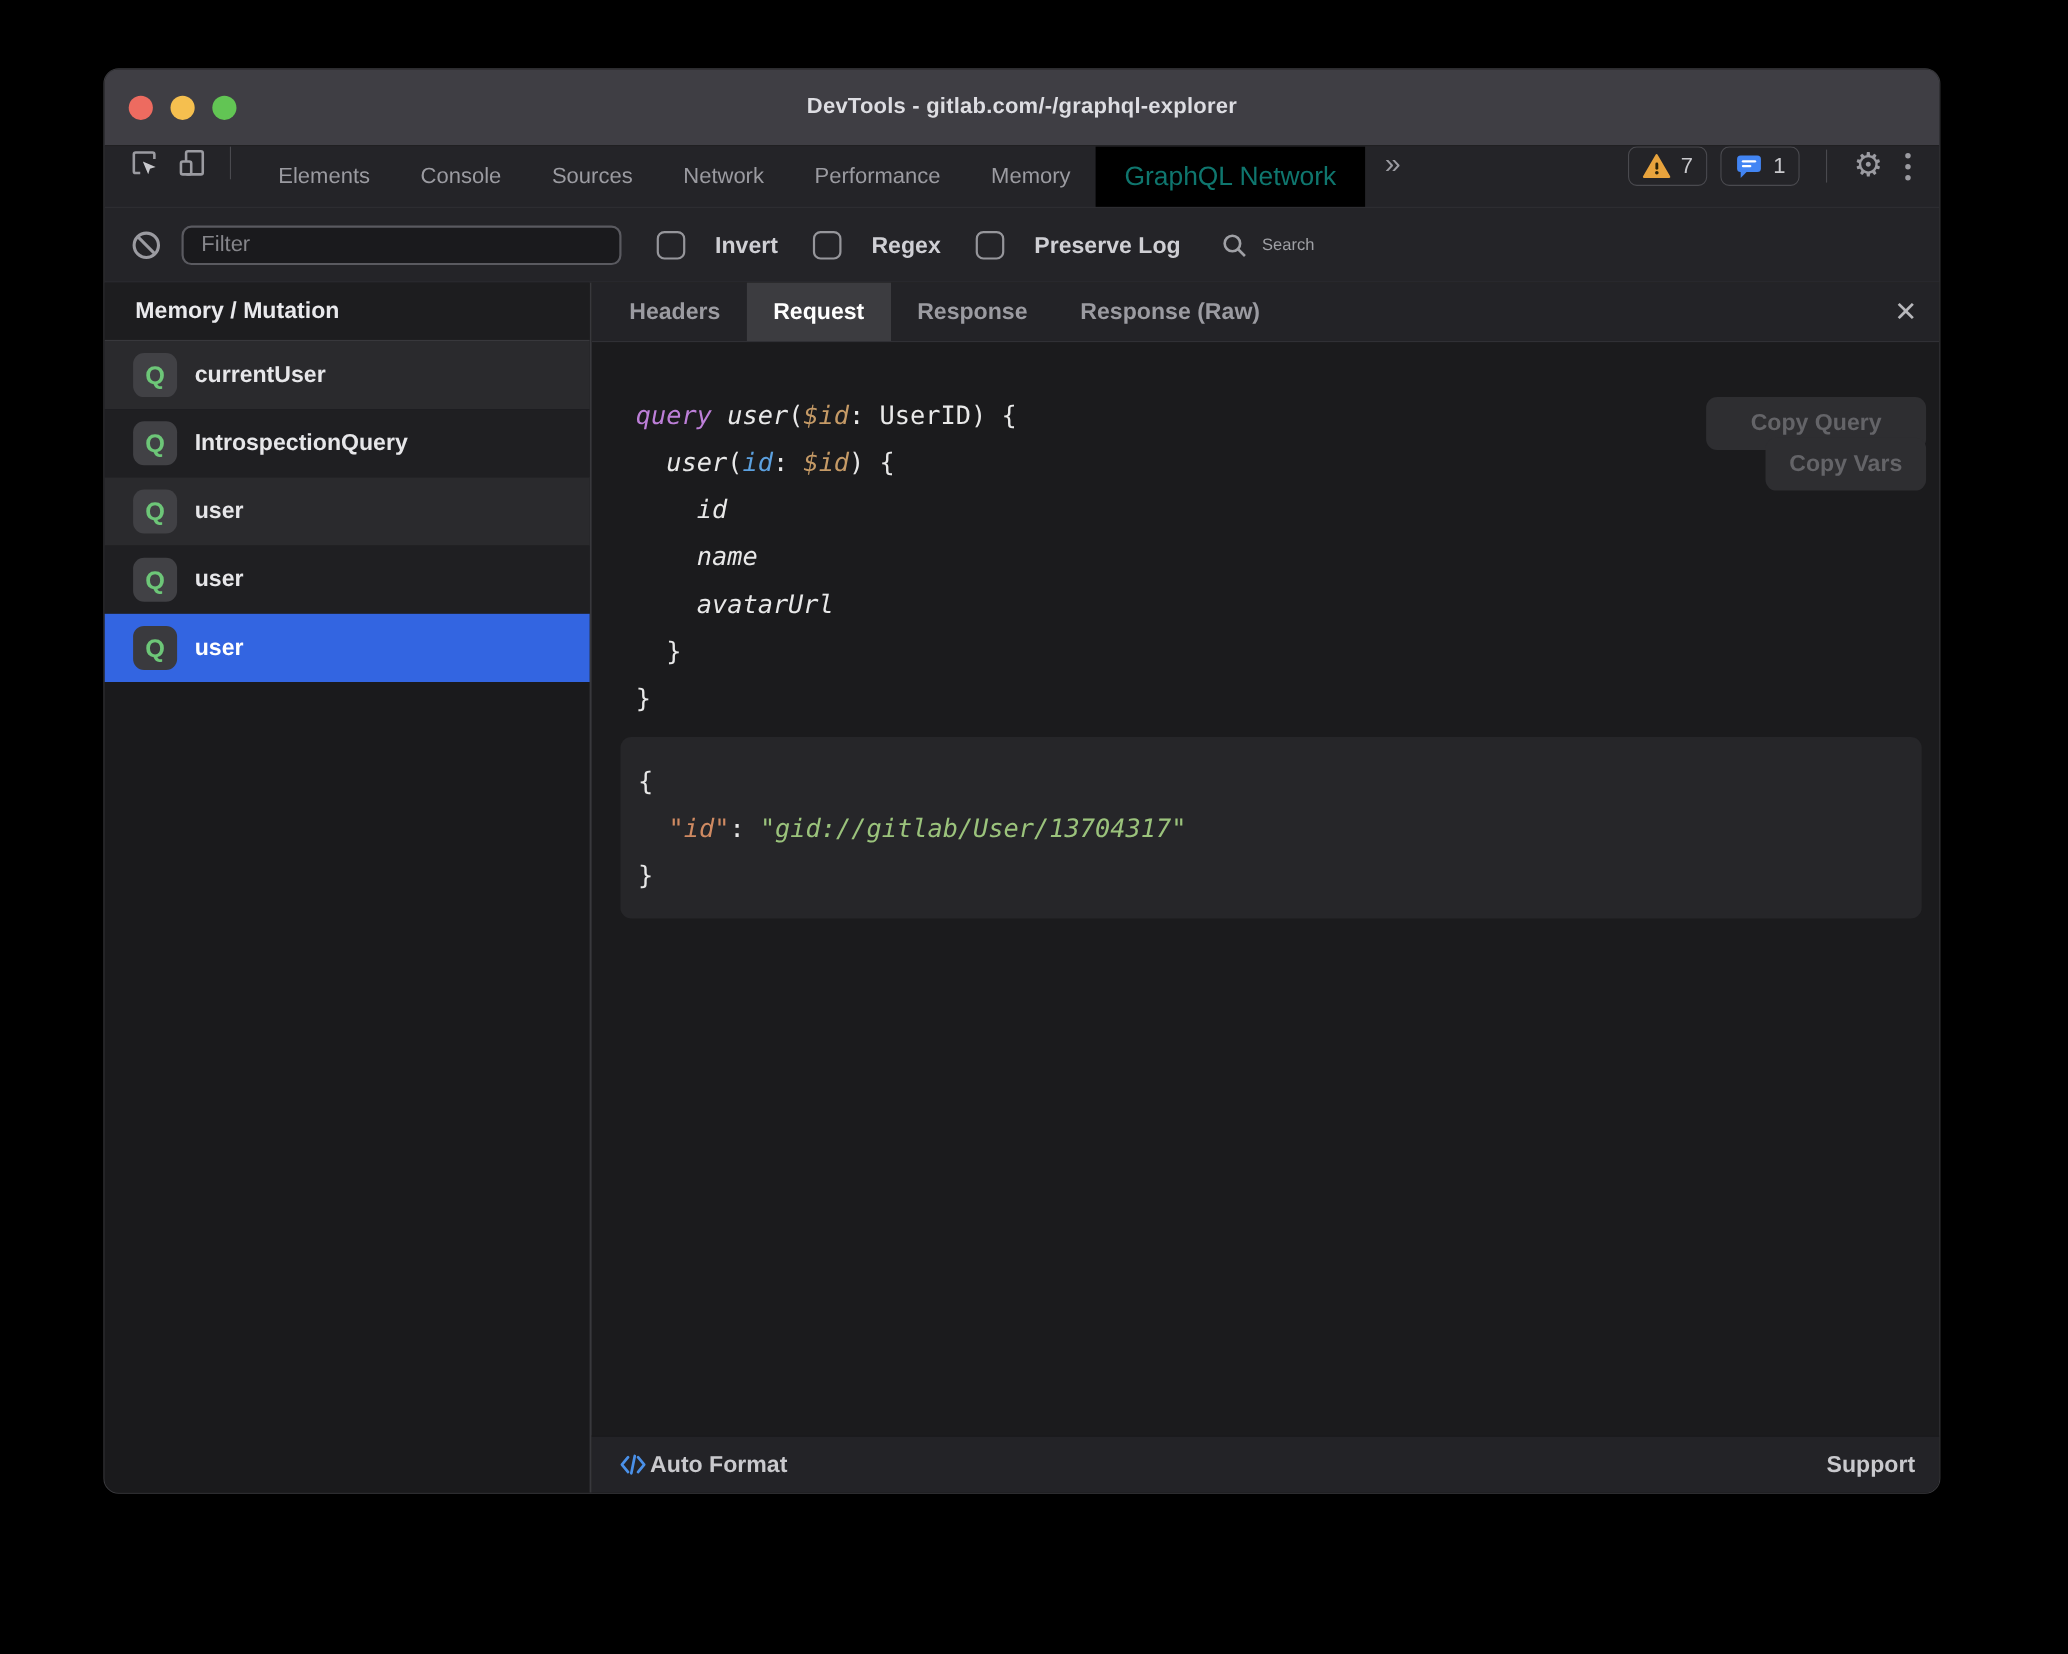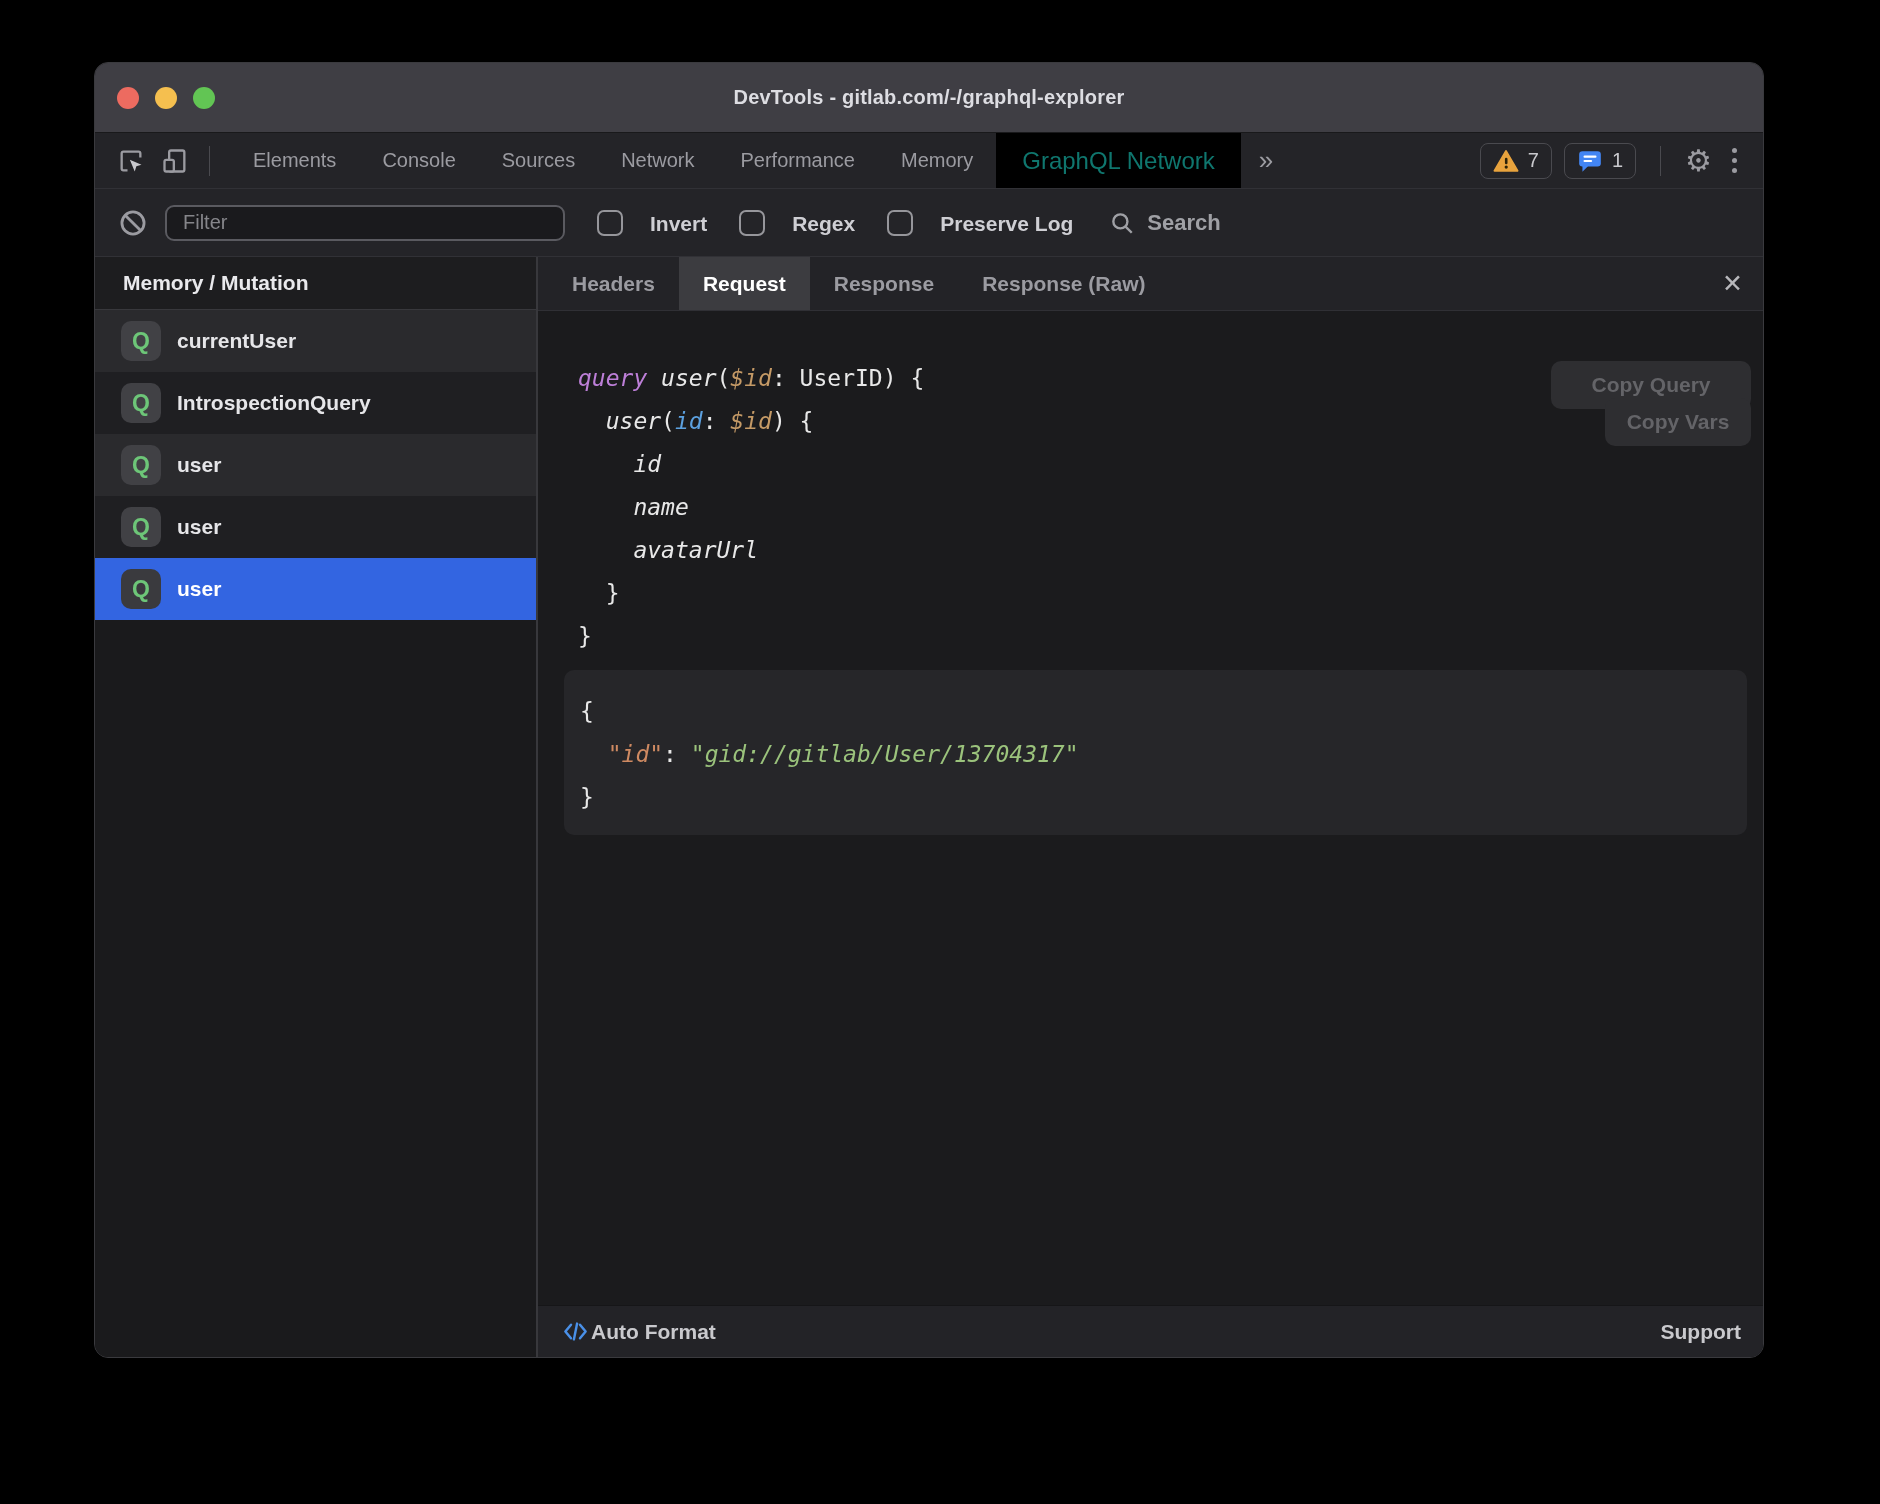--- a/index.html
+++ b/index.html
@@ -16,21 +16,21 @@
               border-bottom:1px solid #19191b; }
   .traffic { position:absolute; left:22px; top:0; height:100%; display:flex;
              align-items:center; gap:16px; }
   .light { width:22px; height:22px; border-radius:50%; }
   .light.red { background:#ed6b60; } .light.yellow { background:#f5bf4f; }
   .light.green { background:#62c554; }
   .title-text { color:#dddde2; font-size:20px; font-weight:bold; letter-spacing:.2px; }
 
   
   .tabbar { height:56px; background:#242428; flex:0 0 auto; display:flex;
-            align-items:center; padding-left:14px; border-bottom:1px solid #313136; }
+            align-items:flex-start; padding-left:14px; border-bottom:1px solid #313136; }
   .toolicon { width:30px; height:30px; display:flex; align-items:center;
               justify-content:center; margin:0 7px; }
   .vdivider { width:1px; height:30px; background:#4a4a4f; margin:0 12px; }
   .main-tabs { display:flex; height:100%; align-items:center; margin-left:8px; }
   .tab { color:#9b9ba1; font-size:20px; padding:0 23px; height:100%;
          display:flex; align-items:center; cursor:default; }
   .tab-active { background:#000; color:#0f766e; font-size:24px; padding:0 26px;
                 height:100%; display:flex; align-items:center; }
   .chevrons { color:#9b9ba1; font-size:26px; padding:0 18px; }
   .right-cluster { margin-left:auto; display:flex; align-items:center;
@@ -48,21 +48,21 @@
   .filter-input { width:400px; height:36px; margin-left:18px; background:#1a1a1d;
                   border:2px solid #5a5a60; border-radius:9px; color:#dadade;
                   font-size:20px; padding:0 16px; outline:none;
                   font-family:"Liberation Sans", sans-serif; }
   .filter-input::placeholder { color:#85858a; }
   .chk-group { display:flex; align-items:flex-end; gap:27px; margin-left:32px; }
   .checkbox { width:26px; height:26px; border:2px solid #96969b; border-radius:7px;
               background:transparent; flex:0 0 auto; }
   .chk-label { color:#cfcfd4; font-size:21px; font-weight:600; }
   .search-group { display:flex; align-items:center; gap:12px; margin-left:36px; }
-  .search-label { color:#9fa0a5; font-size:22px; font-weight:700; }
+  .search-label { color:#9fa0a5; font-size:15px; font-weight:400; }
 
   
   .main { flex:1; display:flex; min-height:0; }
 
   .sidebar { width:443px; flex:0 0 auto; background:#1a1a1c;
              border-right:2px solid #38383c; display:flex; flex-direction:column; }
   .sidebar-header { height:53px; flex:0 0 auto; display:flex; align-items:center;
                     padding-left:28px; color:#e9e9ec; font-size:21px; font-weight:bold;
                     border-bottom:1px solid #38383c; background:#1d1d1f; }
   .side-row { height:62px; display:flex; align-items:center; padding-left:26px;

